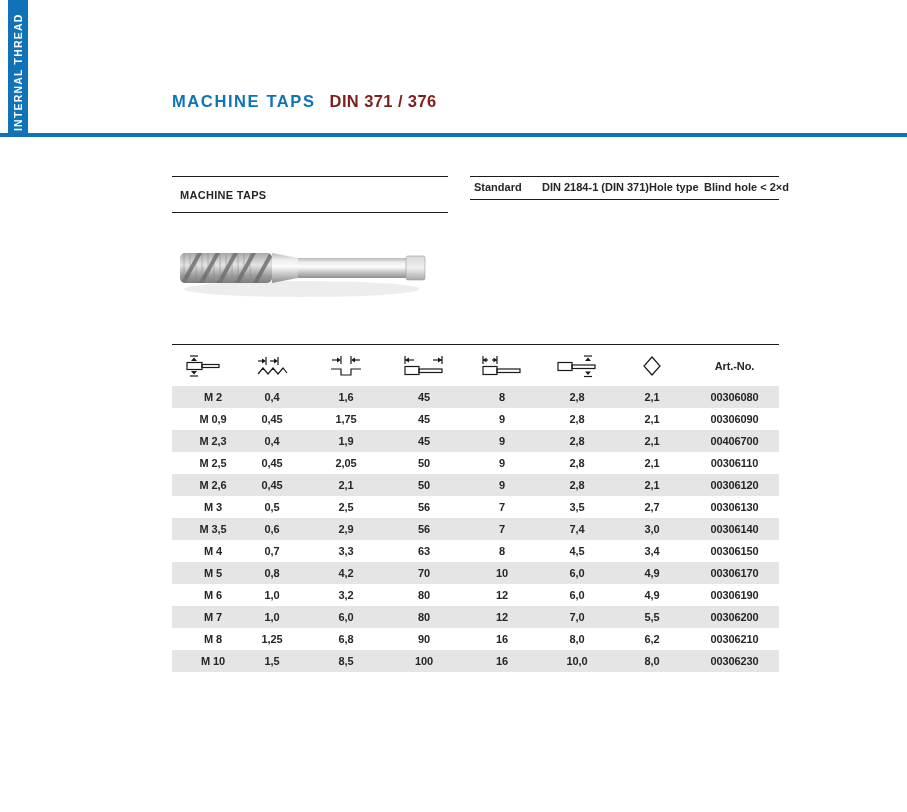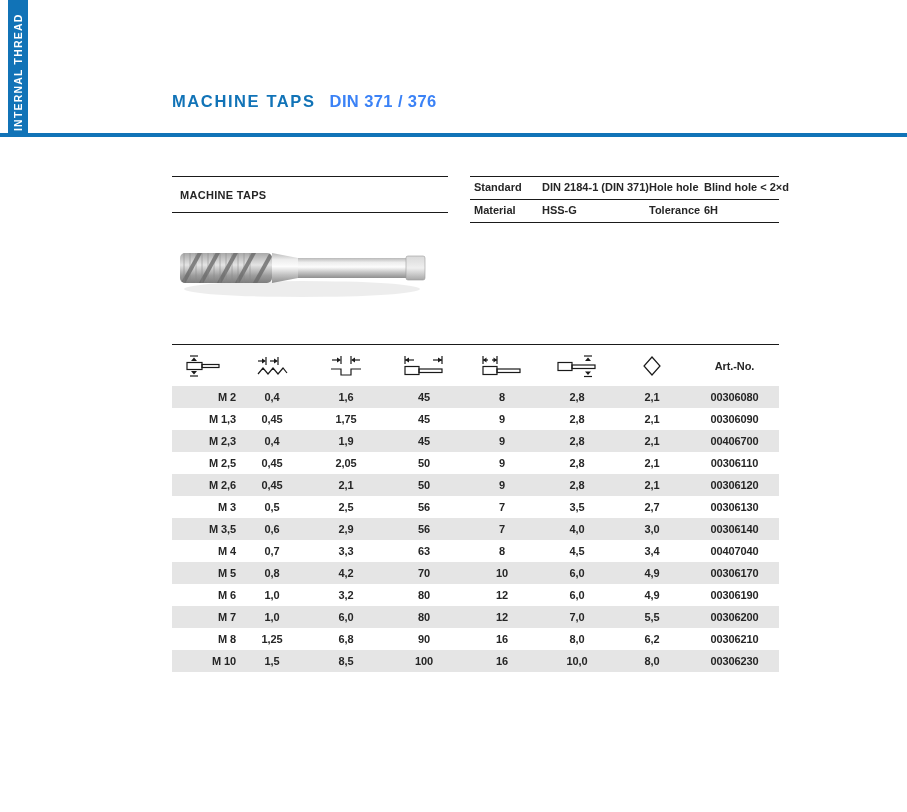--- a/index.html
+++ b/index.html
@@ -14,21 +14,21 @@
   .page{position:relative;width:907px;height:812px;background:#fff;overflow:hidden;}
 
   
   .side-tab{position:absolute;left:8px;top:0;width:20px;height:137px;background:var(--blue);}
   .side-tab-label{position:absolute;left:4px;top:131px;transform:rotate(-90deg);transform-origin:0 0;
     color:#fff;font-size:10.5px;font-weight:700;letter-spacing:1.2px;white-space:nowrap;line-height:13px;}
 
   
   .page-title{position:absolute;left:172px;top:92px;white-space:nowrap;font-size:16.5px;font-weight:700;}
   .title-main{color:var(--blue);letter-spacing:1.6px;}
-  .title-sub{color:#3b82f6;letter-spacing:.4px;margin-left:14px;}
+  .title-sub{color:#7f1d1d;letter-spacing:.4px;margin-left:14px;}
   .title-rule{position:absolute;left:0;top:133px;width:907px;height:4px;background:var(--blue);}
 
   
   .product-section{position:absolute;left:172px;top:176px;width:276px;}
   .section-header{border-top:1px solid var(--line);border-bottom:1px solid var(--line);
     height:37px;line-height:37px;font-size:11px;font-weight:700;letter-spacing:.3px;padding-left:8px;}
   .tech-section .section-header{border-bottom:none;height:38px;line-height:38px;}
   .product-photo{position:relative;margin:14px 0 0 4px;width:252px;height:84px;}
 
   
@@ -42,21 +42,21 @@
 
   
   .main-table{position:absolute;left:172px;top:344px;width:607px;}
   .tgrid{display:grid;grid-template-columns:64px 72px 76px 80px 76px 74px 76px 89px;}
   .thead{border-top:1px solid var(--line);height:42px;}
   .hcell{display:flex;align-items:center;justify-content:center;height:42px;text-align:right;}
   .hcell.art{font-size:11px;font-weight:700;letter-spacing:-.1px;}
   .trow{height:22px;}
   .trow.alt{background:var(--rowalt);}
   .tcell{font-size:11px;font-weight:700;letter-spacing:-.1px;text-align:center;line-height:22px;height:22px;}
-  .tcell.c0{text-align:right;padding-left:18px;}
+  .tcell.c0{text-align:center;padding-left:18px;}
   .icon svg{display:block;}
 </style>
 </head>
 <body>
 
 <div class="page">
 
   <div class="side-tab">
     <span class="side-tab-label">INTERNAL THREAD</span>
   </div>
@@ -121,28 +121,22 @@
         <rect x="230" y="29" width="19" height="24" rx="2" fill="url(#sq)" stroke="#9a9a9a" stroke-width="0.6"></rect>
       </svg>
     </div>
   </div>
 
   <div class="tech-section">
     <div class="tech-grid">
       <div class="tech-row">
         <div class="tech-cell">Standard</div>
         <div class="tech-cell">DIN 2184-1 (DIN 371)</div>
-        <div class="tech-cell">Hole hole</div>
+        <div class="tech-cell">Hole type</div>
         <div class="tech-cell">Blind hole &lt; 2×d</div>
-      </div>
-      <div class="tech-row">
-        <div class="tech-cell">Material</div>
-        <div class="tech-cell">HSS-G</div>
-        <div class="tech-cell">Tolerance</div>
-        <div class="tech-cell">6H</div>
       </div>
     </div>
   </div>
 
 
   <div class="main-table">
     <div class="tgrid thead">
       <div class="hcell icon">
         <svg width="40" height="24" viewBox="0 0 40 24" fill="none" stroke="#1a1a1a" stroke-width="1.2">
           <line x1="6" y1="2" x2="14" y2="2"></line>
@@ -221,21 +215,21 @@
           <div class="tcell c0">M 2</div>
           <div class="tcell c1">0,4</div>
           <div class="tcell c2">1,6</div>
           <div class="tcell c3">45</div>
           <div class="tcell c4">8</div>
           <div class="tcell c5">2,8</div>
           <div class="tcell c6">2,1</div>
           <div class="tcell c7">00306080</div>
         </div>
         <div class="tgrid trow">
-          <div class="tcell c0">M 1,3</div>
+          <div class="tcell c0">M 0,9</div>
           <div class="tcell c1">0,45</div>
           <div class="tcell c2">1,75</div>
           <div class="tcell c3">45</div>
           <div class="tcell c4">9</div>
           <div class="tcell c5">2,8</div>
           <div class="tcell c6">2,1</div>
           <div class="tcell c7">00306090</div>
         </div>
         <div class="tgrid trow alt">
           <div class="tcell c0">M 2,3</div>
@@ -276,33 +270,33 @@
           <div class="tcell c5">3,5</div>
           <div class="tcell c6">2,7</div>
           <div class="tcell c7">00306130</div>
         </div>
         <div class="tgrid trow alt">
           <div class="tcell c0">M 3,5</div>
           <div class="tcell c1">0,6</div>
           <div class="tcell c2">2,9</div>
           <div class="tcell c3">56</div>
           <div class="tcell c4">7</div>
-          <div class="tcell c5">4,0</div>
+          <div class="tcell c5">7,4</div>
           <div class="tcell c6">3,0</div>
           <div class="tcell c7">00306140</div>
         </div>
         <div class="tgrid trow">
           <div class="tcell c0">M 4</div>
           <div class="tcell c1">0,7</div>
           <div class="tcell c2">3,3</div>
           <div class="tcell c3">63</div>
           <div class="tcell c4">8</div>
           <div class="tcell c5">4,5</div>
           <div class="tcell c6">3,4</div>
-          <div class="tcell c7">00407040</div>
+          <div class="tcell c7">00306150</div>
         </div>
         <div class="tgrid trow alt">
           <div class="tcell c0">M 5</div>
           <div class="tcell c1">0,8</div>
           <div class="tcell c2">4,2</div>
           <div class="tcell c3">70</div>
           <div class="tcell c4">10</div>
           <div class="tcell c5">6,0</div>
           <div class="tcell c6">4,9</div>
           <div class="tcell c7">00306170</div>

